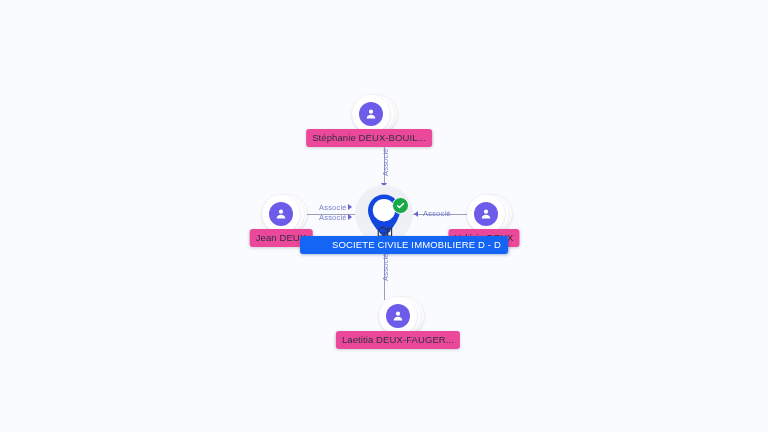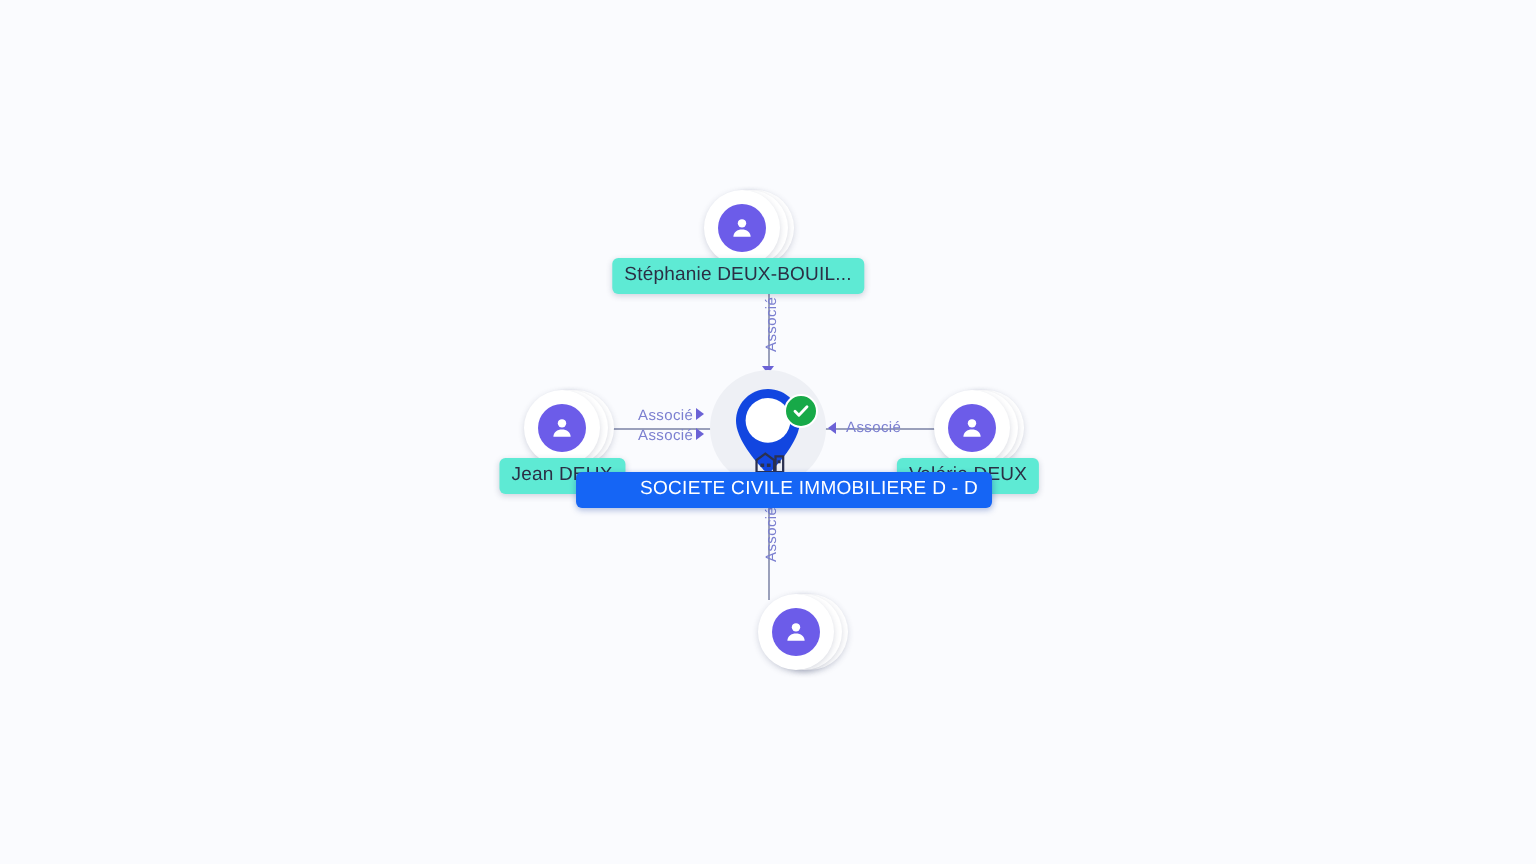--- a/index.html
+++ b/index.html
@@ -89,21 +89,21 @@
     background: #6c5ce9;
     display: flex;
     align-items: center;
     justify-content: center;
   }
   .avatar svg { display: block; }
 
   .node-label {
     position: absolute;
     transform: translateX(-50%);
-    background: #5eead4;
+    background: #ec4899;
     border-radius: 3px;
     padding: 3px 6px 4px 6px;
     font-size: 9.5px;
     color: #2b2f45;
     white-space: nowrap;
     box-shadow: 0 1px 3px rgba(40,50,90,0.20);
     letter-spacing: 0.1px;
   }
 
   
@@ -221,20 +221,21 @@
       <div class="card c2"></div>
       <div class="card c1"></div>
       <div class="avatar">
         <svg width="14" height="14" viewBox="0 0 24 24" fill="#ffffff">
           <circle cx="12" cy="8" r="3.6"></circle>
           <path d="M4.6 19.5c0-4.1 3.4-6.3 7.4-6.3s7.4 2.2 7.4 6.3z"></path>
         </svg>
       </div>
     </div>
   </div>
+  <div class="node-label" style="left:398px; top:331px;">Laetitia DEUX-FAUGER...</div>
 
   <div class="company-node" style="left:384px; top:214px;">
     <div class="halo"></div>
     <div class="pin">
       <svg width="38" height="46" viewBox="0 0 38 46">
         <path d="M19 1.5C10.2 1.5 3 8.6 3 17.4c0 10.5 12.6 23.4 15.1 25.9a1.3 1.3 0 0 0 1.8 0C22.4 40.8 35 27.9 35 17.4 35 8.6 27.8 1.5 19 1.5z" fill="#1246e0"></path>
         <circle cx="19" cy="17.2" r="11.2" fill="#ffffff"></circle>
       </svg>
     </div>
     <div style="position:absolute; left:-8px; top:9px;">
@@ -246,15 +247,15 @@
         <rect x="10.5" y="12.3" width="2.6" height="2.4"></rect>
         <rect x="18" y="10" width="2.2" height="2.1"></rect>
       </svg>
     </div>
     <div class="badge">
       <svg width="9" height="9" viewBox="0 0 12 12">
         <path d="M2 6.2l2.6 2.6L10 3.2" fill="none" stroke="#ffffff" stroke-width="1.9" stroke-linecap="round" stroke-linejoin="round"></path>
       </svg>
     </div>
   </div>
-  <div class="company-label" style="left:392px; top:236px;padding-left:32px;">SOCIETE CIVILE IMMOBILIERE D - D</div>
+  <div class="company-label" style="left:404px; top:236px;padding-left:32px;">SOCIETE CIVILE IMMOBILIERE D - D</div>
 
 </div>
 
 </body></html>

